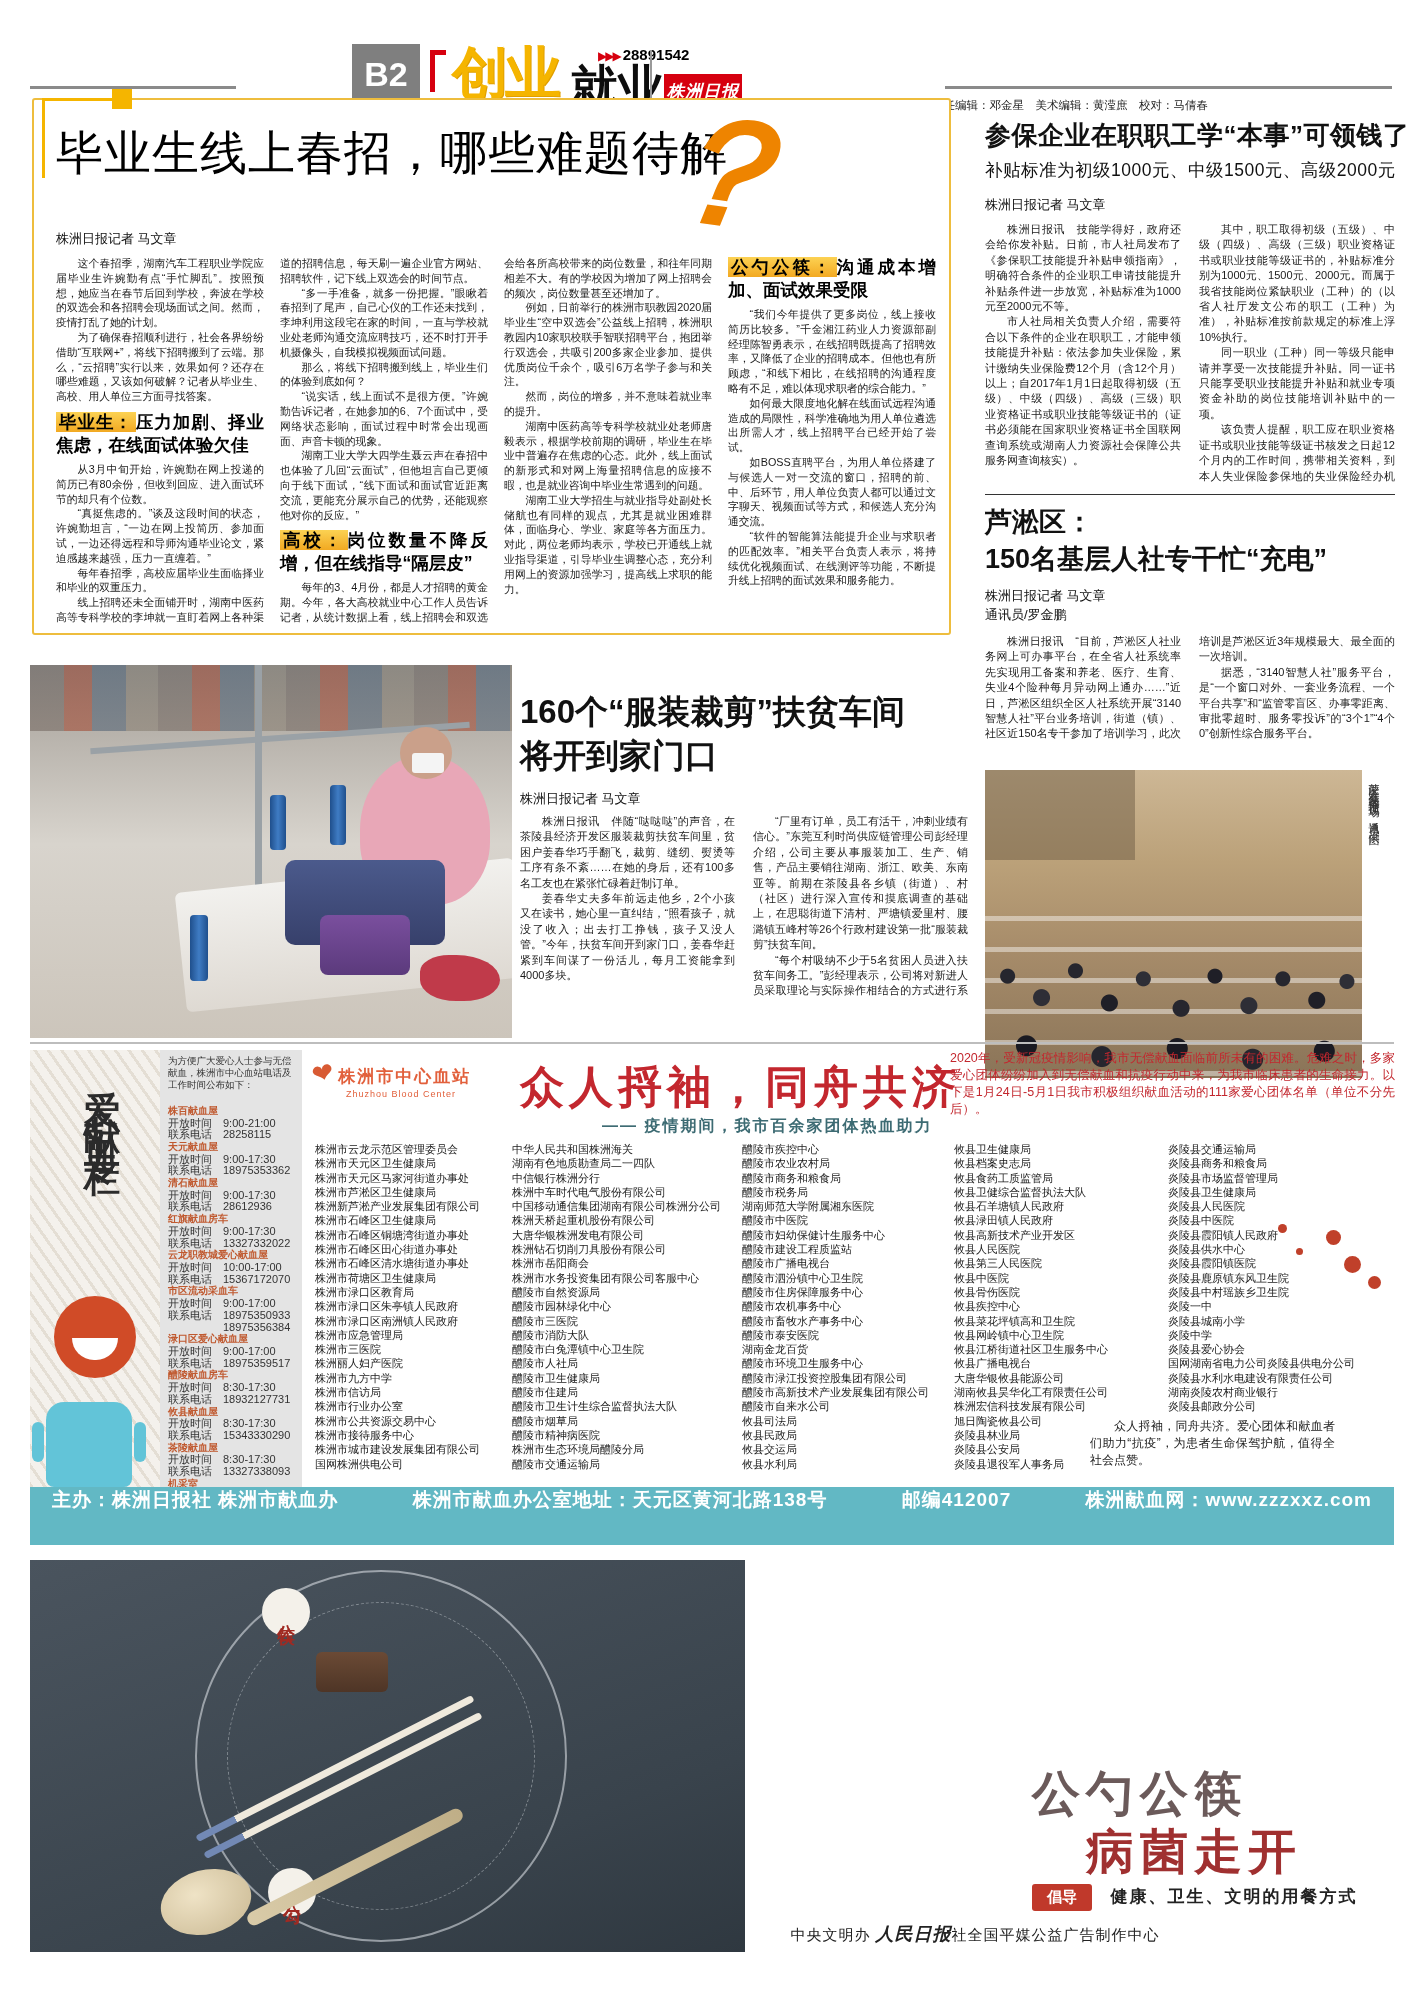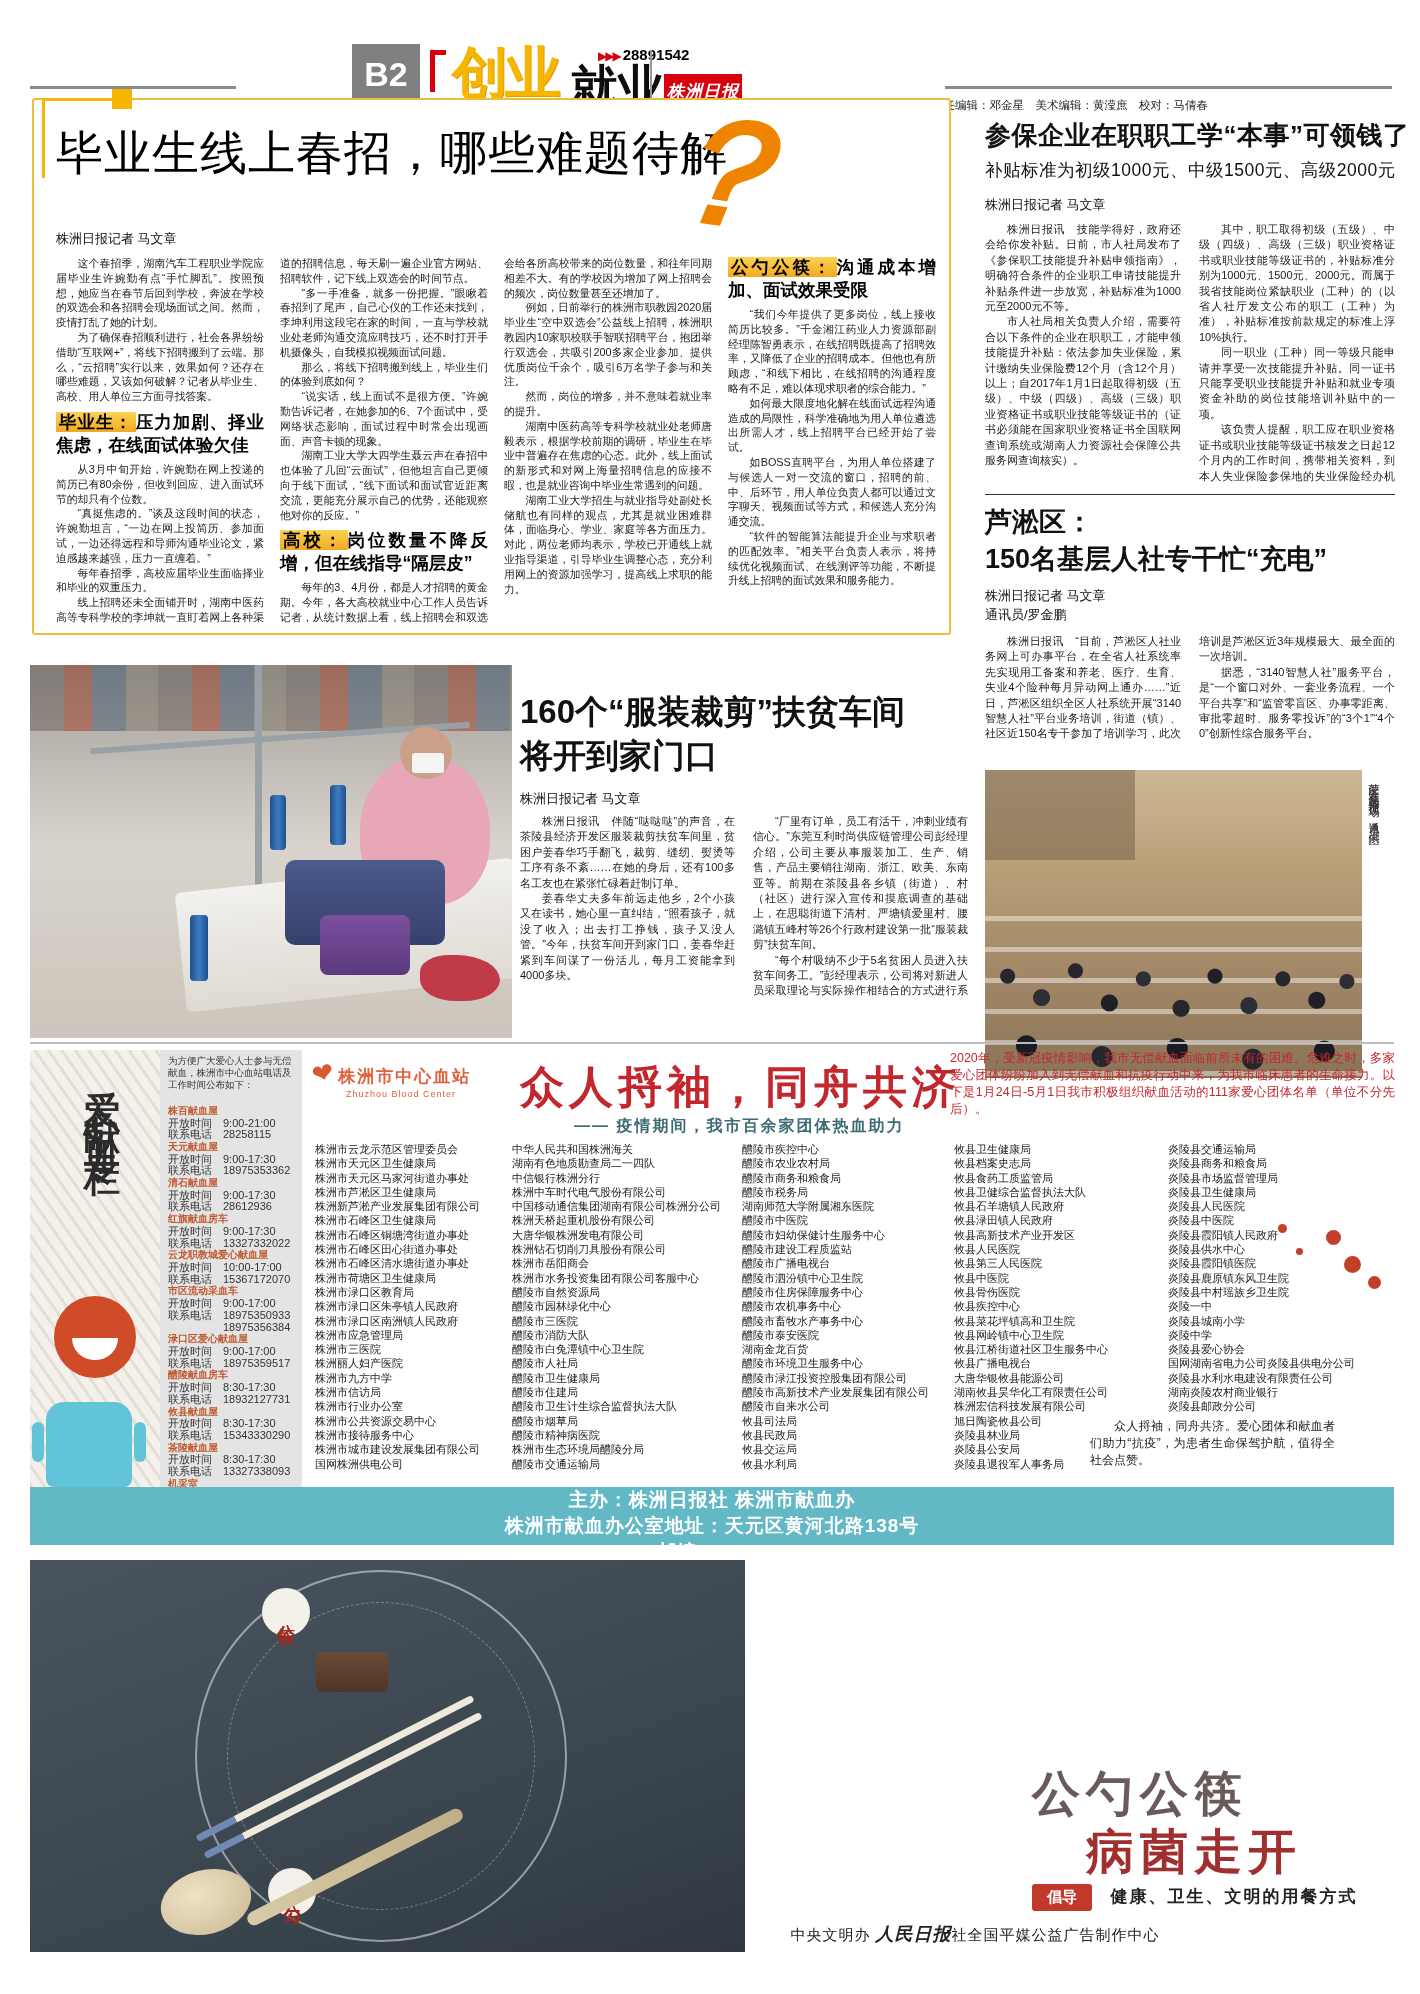--- a/index.html
+++ b/index.html
@@ -103,21 +103,21 @@
 
   .blood-title { font-family:"DejaVu Serif",serif; font-size:44px; font-weight:900; color:#c3272e; letter-spacing:5px; white-space:nowrap; }
   .blood-subtitle { font-size:16px; font-weight:bold; color:#3d6b73; letter-spacing:2px; }
   .blood-intro { font-size:12.5px; line-height:17px; color:#c3272e; text-align:justify; }
   .org-col { font-size:11px; line-height:14.3px; color:#1a1a1a; overflow:hidden; }
   .org-col div { white-space:nowrap; }
   .blood-closing { font-size:12px; line-height:17px; color:#222; text-align:justify; }
   .blood-closing p { text-indent:2em; }
   .blood-dot { background:#c0402a; border-radius:50%; }
 
-  .teal-bar { background:#62b8c4; color:#fff; display:flex; align-items:center; justify-content:space-between; padding:0 22px; font-size:19px; font-weight:bold; letter-spacing:1px;flex-direction:column; }
+  .teal-bar { background:#62b8c4; color:#fff; display:flex; justify-content:space-between; padding:0 22px; font-size:19px; font-weight:bold; letter-spacing:1px; }
 
   
   .ad-photo { background:linear-gradient(160deg,#4a545e 0%,#39434c 70%,#2f3840 100%); overflow:hidden; }
   .ad-ring { border:2px solid rgba(230,234,238,.55); border-radius:50%; }
   .ad-ring-dash { border:1.5px dashed rgba(230,234,238,.4); border-radius:50%; }
   .ad-badge { background:#f4f1ea; border-radius:50%; display:flex; align-items:center; justify-content:center;
               font-family:"DejaVu Serif",serif; font-weight:bold; font-size:18px; color:#a02a22; writing-mode:vertical-rl; letter-spacing:2px; }
   .ad-rest { background:linear-gradient(180deg,#6b4a35,#4e3526); border-radius:6px; }
   .ad-stick { background:linear-gradient(90deg,#7289b5 0 14%,#efe9dc 14%); border-radius:4px; }
   .ad-spoon-bowl { background:radial-gradient(ellipse at 40% 35%,#efe3c6,#c9b892); border-radius:50%; }
@@ -312,21 +312,21 @@
       </div>
     </div>
 
   <div class="abs" style="left:312px; top:1058px;">
     <span class="heart-ico">❤</span>
     <span class="blood-logo-cn">株洲市中心血站</span>
     <div class="blood-logo-en" style="margin-left:34px;">Zhuzhou Blood Center</div>
   </div>
 
   <div class="abs blood-title" style="left:520px; top:1058px;">众人捋袖，同舟共济</div>
-  <div class="abs blood-subtitle" style="left:574px; top:1116px;">—— 疫情期间，我市百余家团体热血助力</div>
+  <div class="abs blood-subtitle" style="left:602px; top:1116px;">—— 疫情期间，我市百余家团体热血助力</div>
   <div class="abs blood-intro" style="left:950px; top:1050px; width:445px;">2020年，受新冠疫情影响，我市无偿献血面临前所未有的困难。危难之时，多家爱心团体纷纷加入到无偿献血和抗疫行动中来，为我市临床患者的生命接力。以下是1月24日-5月1日我市积极组织献血活动的111家爱心团体名单（单位不分先后）。</div>
 
   <div class="abs org-col" style="left:315px; top:1142px; width:195px; height:332px;">
       <div>株洲市云龙示范区管理委员会</div>
       <div>株洲市天元区卫生健康局</div>
       <div>株洲市天元区马家河街道办事处</div>
       <div>株洲市芦淞区卫生健康局</div>
       <div>株洲新芦淞产业发展集团有限公司</div>
       <div>株洲市石峰区卫生健康局</div>
       <div>株洲市石峰区铜塘湾街道办事处</div>

